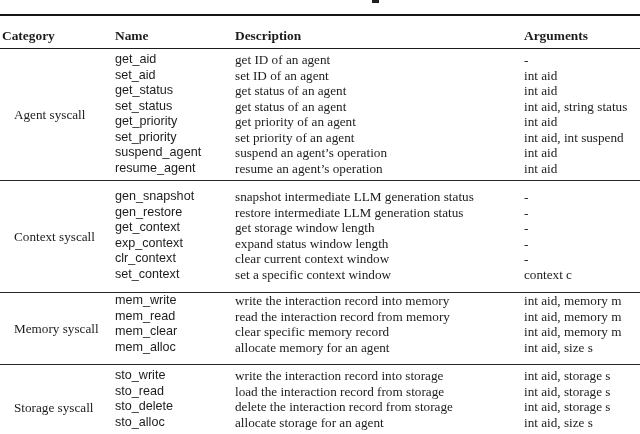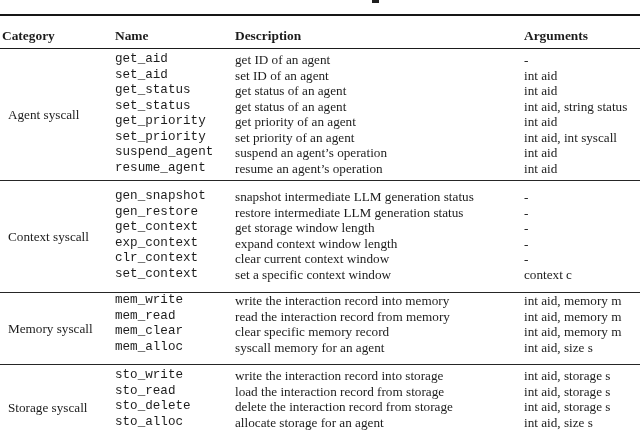--- a/index.html
+++ b/index.html
@@ -47,24 +47,24 @@
     line-height: 16px;
     padding-top: 12px;
     padding-bottom: 4px;
     border-bottom: 1.6px solid #1b1b1b;
   }
   tbody {
     border-bottom: 1px solid #262626;
   }
   .cat {
     vertical-align: middle;
-    padding-left: 8px;
+    padding-left: 14px;
   }
   .name {
-    font-family: Liberation Mono, monospace;
+    font-family: Liberation Sans, sans-serif;
     font-size: 12.6px;
     padding-left: 2px;
     letter-spacing: 0;
   }
   .desc { padding-left: 2px; }
   .args { padding-left: 3px; }
   th.h-cat  { padding-left: 2px; }
   th.h-name { padding-left: 2px; }
   th.h-desc { padding-left: 2px; }
   th.h-args { padding-left: 3px; margin-left: 16px; }
@@ -122,21 +122,21 @@
       <td class="args">int aid, string status</td>
     </tr>
     <tr>
       <td class="name">get_priority</td>
       <td class="desc">get priority of an agent</td>
       <td class="args">int aid</td>
     </tr>
     <tr>
       <td class="name">set_priority</td>
       <td class="desc">set priority of an agent</td>
-      <td class="args">int aid, int syscall</td>
+      <td class="args">int aid, int suspend</td>
     </tr>
     <tr>
       <td class="name">suspend_agent</td>
       <td class="desc">suspend an agent’s operation</td>
       <td class="args">int aid</td>
     </tr>
     <tr>
       <td class="name">resume_agent</td>
       <td class="desc">resume an agent’s operation</td>
       <td class="args">int aid</td>
@@ -155,21 +155,21 @@
       <td class="desc">restore intermediate LLM generation status</td>
       <td class="args">-</td>
     </tr>
     <tr>
       <td class="name">get_context</td>
       <td class="desc">get storage window length</td>
       <td class="args">-</td>
     </tr>
     <tr>
       <td class="name">exp_context</td>
-      <td class="desc">expand context window length</td>
+      <td class="desc">expand status window length</td>
       <td class="args">-</td>
     </tr>
     <tr>
       <td class="name">clr_context</td>
       <td class="desc">clear current context window</td>
       <td class="args">-</td>
     </tr>
     <tr>
       <td class="name">set_context</td>
       <td class="desc">set a specific context window</td>
@@ -189,21 +189,21 @@
       <td class="desc">read the interaction record from memory</td>
       <td class="args">int aid, memory m</td>
     </tr>
     <tr>
       <td class="name">mem_clear</td>
       <td class="desc">clear specific memory record</td>
       <td class="args">int aid, memory m</td>
     </tr>
     <tr>
       <td class="name">mem_alloc</td>
-      <td class="desc">syscall memory for an agent</td>
+      <td class="desc">allocate memory for an agent</td>
       <td class="args">int aid, size s</td>
     </tr>
   </tbody>
 
   <tbody class="sec-storage">
     <tr>
       <td class="cat" rowspan="4">Storage syscall</td>
       <td class="name">sto_write</td>
       <td class="desc">write the interaction record into storage</td>
       <td class="args">int aid, storage s</td>

